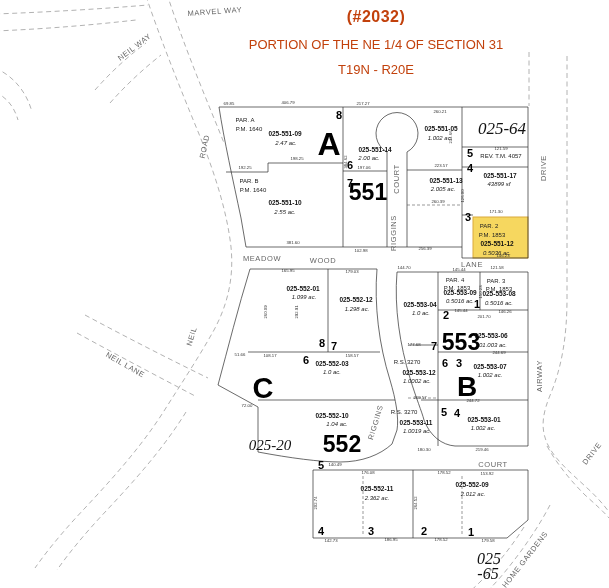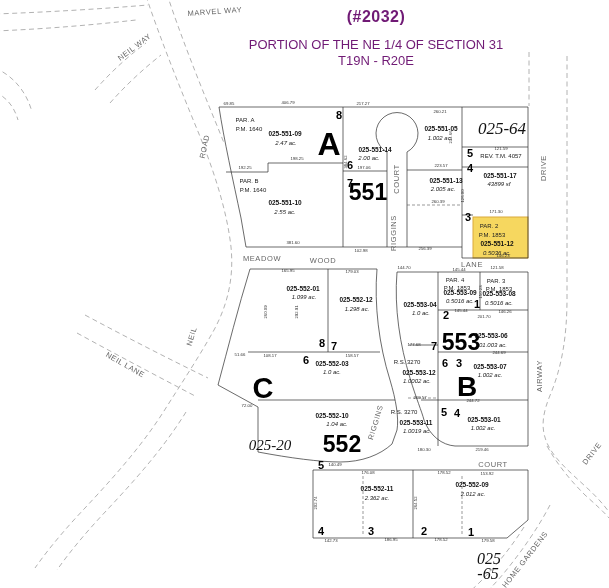--- a/index.html
+++ b/index.html
@@ -1,23 +1,23 @@
 <!DOCTYPE html>
 <html><head>
 <meta charset="utf-8">
 <style>
   html,body{margin:0;padding:0;background:#ffffff;}
   .page{position:relative;width:609px;height:588px;background:#fff;overflow:hidden;
         font-family:"Liberation Sans",sans-serif;}
   .titleblock{position:absolute;left:376px;top:0;transform:translateX(-50%);
-              text-align:center;white-space:nowrap;color:#701a75;}
+              text-align:center;white-space:nowrap;color:#c2410c;}
   .t-permit{margin-top:8px;font-size:16px;font-weight:bold;letter-spacing:.5px;}
   .t-name{margin-top:2px;font-size:18px;font-weight:bold;letter-spacing:.5px;}
   .t-portion{margin-top:11px;font-size:13px;text-align:right;}
-  .t-township{margin-top:1px;font-size:13px;text-align:center;}
+  .t-township{margin-top:10px;font-size:13px;text-align:center;}
   svg{position:absolute;left:0;top:0;}
   svg text{text-anchor:middle;}
   .l-pid{font-family:"Liberation Sans",sans-serif;font-weight:bold;font-size:6.5px;fill:#111;}
   .l-area{font-family:"Liberation Sans",sans-serif;font-style:italic;font-size:6px;fill:#222;}
   .l-ref{font-family:"Liberation Sans",sans-serif;font-size:6px;fill:#222;}
   .l-lot{font-family:"Liberation Sans",sans-serif;font-weight:bold;font-size:11px;fill:#000;}
   .l-dim{font-family:"Liberation Sans",sans-serif;font-size:4.3px;fill:#333;}
   .l-street{font-family:"Liberation Sans",sans-serif;font-size:7.5px;fill:#666;letter-spacing:.6px;}
   .l-block{font-family:"Liberation Sans",sans-serif;font-weight:bold;fill:#000;}
   .l-mapref{font-family:"Liberation Serif","DejaVu Serif",serif;font-style:italic;fill:#111;}

